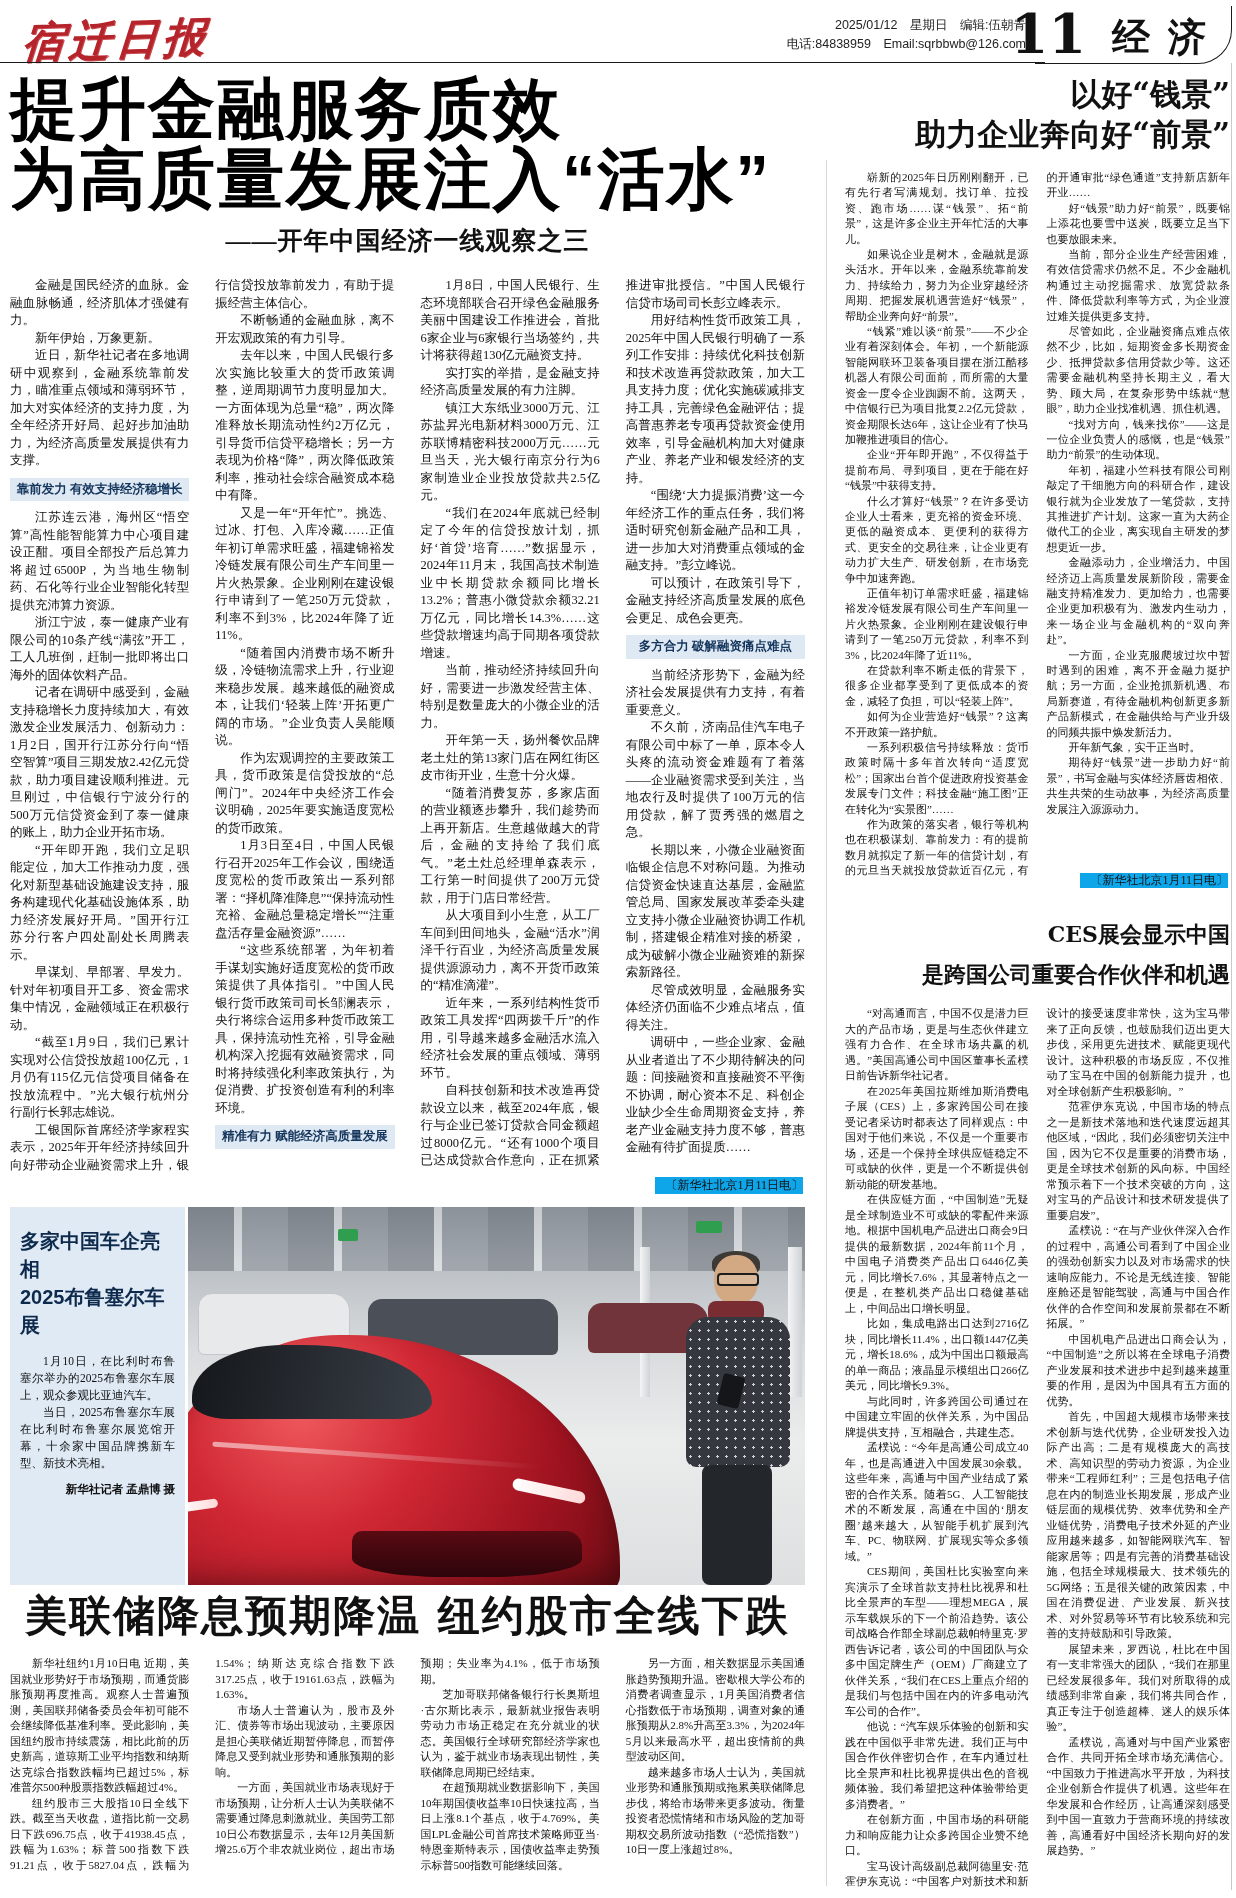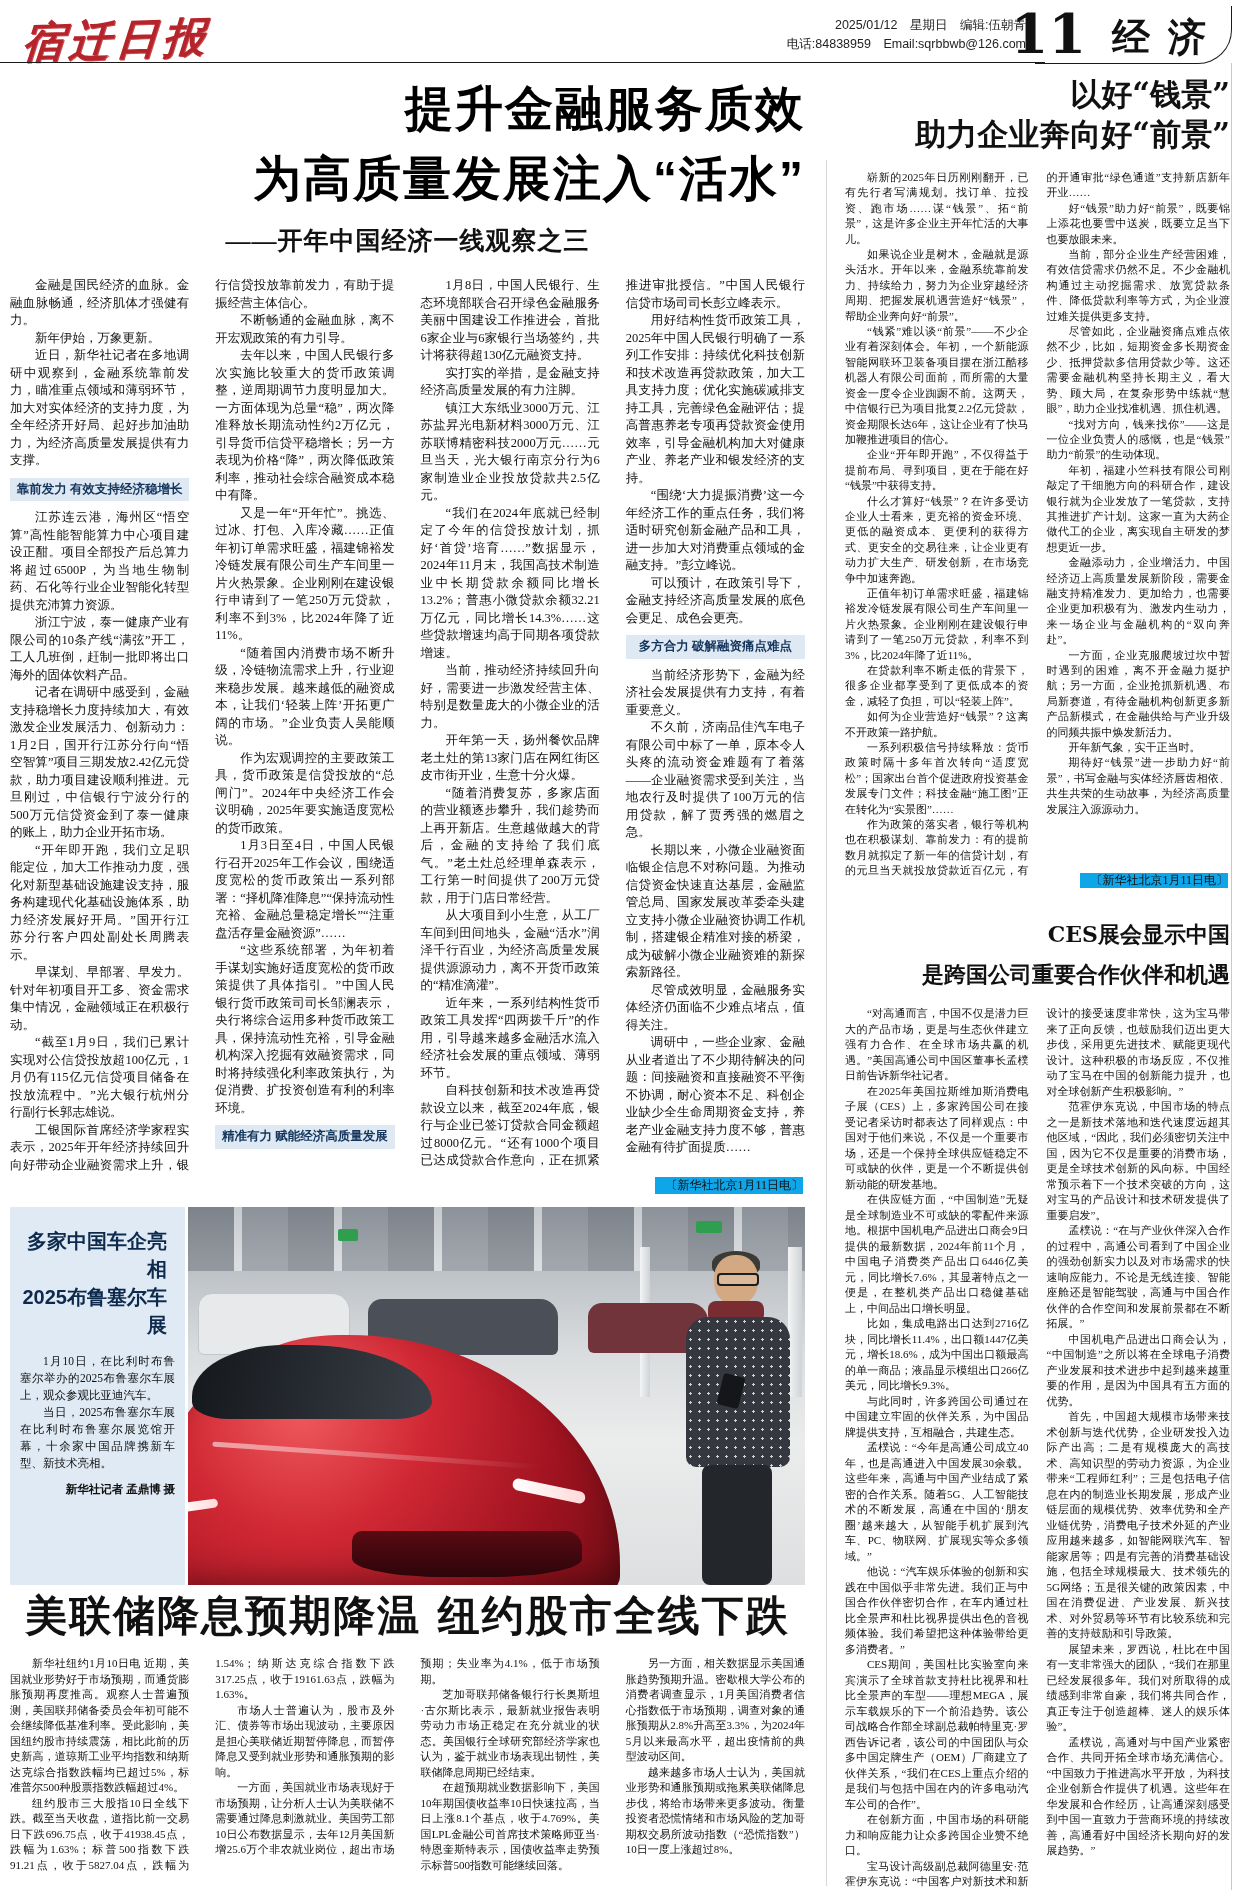--- a/index.html
+++ b/index.html
@@ -21,41 +21,41 @@
   .section-name{position:absolute;right:12px;top:12px;font-size:38px;font-weight:900;letter-spacing:18px;
           font-family:"Liberation Sans",sans-serif;}
   .page-right-border{position:absolute;right:4px;top:63px;bottom:8px;width:1px;background:#c9c9c9;}
   
   .para{margin:0;text-indent:2em;text-align:justify;}
   .subhead{margin:8px 0;padding:3px 4px;background:#dfe9f4;font-weight:900;text-indent:0;
            font-family:Liberation Sans, sans-serif;color:#14355c;text-align:center;}
   .credit{position:absolute;right:2px;bottom:0;background:#0ea5e9;padding:0 0 0 10px;font-size:12px;}
   
   .main-article{position:absolute;left:10px;top:74px;width:795px;height:1124px;}
-  .main-h1{margin:0;text-align:right;font-family:"Liberation Sans",sans-serif;font-weight:900;
-           font-size:48px;line-height:70px;letter-spacing:2px;color:#000;}
+  .main-h1{margin:0;text-align:left;font-family:"Liberation Sans",sans-serif;font-weight:900;
+           font-size:67px;line-height:70px;letter-spacing:2px;color:#000;}
   .main-sub{margin:10px 0 0 0;text-align:center;font-size:25px;font-weight:700;letter-spacing:1px;}
   .main-body{position:relative;margin-top:20px;height:912px;columns:4;column-gap:26px;column-fill:auto;
              overflow:hidden;font-size:12.5px;line-height:17.5px;}
   .main-credit-wrap{position:absolute;left:0;top:1100px;width:795px;height:20px;}
   
   .vdivider{position:absolute;left:826px;top:160px;width:1px;height:1726px;background:#d8d8d8;}
   .right-strip{position:absolute;left:845px;top:74px;width:385px;}
   .q-h2{margin:0 0 0 -60px;text-align:right;font-weight:900;font-size:31px;line-height:40px;
         font-family:"DejaVu Serif",serif;}
   .q-body{position:relative;margin-top:16px;height:718px;columns:2;column-gap:18px;column-fill:auto;
           overflow:hidden;font-size:11px;line-height:15.4px;}
   .ces-h2{margin:26px 0 0 0;text-align:right;font-weight:900;font-size:22px;line-height:40px;
           font-family:"DejaVu Serif",serif;}
   .ces-body{position:relative;margin-top:12px;height:890px;columns:2;column-gap:18px;column-fill:auto;
             overflow:hidden;font-size:11px;line-height:15.5px;}
   
   .caption-panel{position:absolute;left:10px;top:1207px;width:175px;height:378px;background:#dfeaf5;
                  box-sizing:border-box;padding:14px 10px 8px 10px;}
-  .caption-title{margin:6px 8px 0 0;text-align:right;font-family:"Liberation Sans",sans-serif;
+  .caption-title{margin:6px 8px 0 0;text-align:left;font-family:"Liberation Sans",sans-serif;
                  font-weight:900;font-size:20px;line-height:28px;color:#0d2a4d;}
   .caption-body{margin-top:14px;font-size:11.5px;line-height:17px;}
   .caption-credit{margin-top:10px;text-align:right;font-size:11.5px;font-weight:700;}
   .photo{position:absolute;left:188px;top:1207px;width:617px;height:378px;overflow:hidden;
          background:linear-gradient(180deg,#8d939a 0%,#b9bec3 14%,#d9dcde 38%,#ebecec 62%,#dddfe0 100%);}
   .ceiling{position:absolute;left:0;top:0;width:100%;height:64px;
            background:repeating-linear-gradient(90deg,#70767e 0 46px,#f4f6f7 46px 54px,#8b9199 54px 100px);
            opacity:.55;}
   .exit-sign{position:absolute;width:26px;height:12px;background:#2f9e4f;border-radius:2px;}
   .pillar{position:absolute;top:40px;width:10px;height:150px;background:linear-gradient(90deg,#f3f4f5,#cfd3d6);}
@@ -190,22 +190,22 @@
       <span>是跨国公司重要合作伙伴和机遇</span>
     </h2>
     <div class="ces-body">
 
     <p class="para">“对高通而言，中国不仅是潜力巨大的产品市场，更是与生态伙伴建立强有力合作、在全球市场共赢的机遇。”美国高通公司中国区董事长孟樸日前告诉新华社记者。</p>
         <p class="para">在2025年美国拉斯维加斯消费电子展（CES）上，多家跨国公司在接受记者采访时都表达了同样观点：中国对于他们来说，不仅是一个重要市场，还是一个保持全球供应链稳定不可或缺的伙伴，更是一个不断提供创新动能的研发基地。</p>
         <p class="para">在供应链方面，“中国制造”无疑是全球制造业不可或缺的零配件来源地。根据中国机电产品进出口商会9日提供的最新数据，2024年前11个月，中国电子消费类产品出口6446亿美元，同比增长7.6%，其显著特点之一便是，在整机类产品出口稳健基础上，中间品出口增长明显。</p>
         <p class="para">比如，集成电路出口达到2716亿块，同比增长11.4%，出口额1447亿美元，增长18.6%，成为中国出口额最高的单一商品；液晶显示模组出口266亿美元，同比增长9.3%。</p>
         <p class="para">与此同时，许多跨国公司通过在中国建立牢固的伙伴关系，为中国品牌提供支持，互相融合，共建生态。</p>
         <p class="para">孟樸说：“今年是高通公司成立40年，也是高通进入中国发展30余载。这些年来，高通与中国产业结成了紧密的合作关系。随着5G、人工智能技术的不断发展，高通在中国的‘朋友圈’越来越大，从智能手机扩展到汽车、PC、物联网、扩展现实等众多领域。”</p>
+        <p class="para">CES期间，美国杜比实验室向来宾演示了全球首款支持杜比视界和杜比全景声的车型——理想MEGA，展示车载娱乐的下一个前沿趋势。该公司战略合作部全球副总裁帕特里克·罗西告诉记者，该公司的中国团队与众多中国定牌生产（OEM）厂商建立了伙伴关系，“我们在CES上重点介绍的是我们与包括中国在内的许多电动汽车公司的合作”。</p>
         <p class="para">他说：“汽车娱乐体验的创新和实践在中国似乎非常先进。我们正与中国合作伙伴密切合作，在车内通过杜比全景声和杜比视界提供出色的音视频体验。我们希望把这种体验带给更多消费者。”</p>
-        <p class="para">CES期间，美国杜比实验室向来宾演示了全球首款支持杜比视界和杜比全景声的车型——理想MEGA，展示车载娱乐的下一个前沿趋势。该公司战略合作部全球副总裁帕特里克·罗西告诉记者，该公司的中国团队与众多中国定牌生产（OEM）厂商建立了伙伴关系，“我们在CES上重点介绍的是我们与包括中国在内的许多电动汽车公司的合作”。</p>
         <p class="para">在创新方面，中国市场的科研能力和响应能力让众多跨国企业赞不绝口。</p>
         <p class="para">宝马设计高级副总裁阿德里安·范霍伊东克说：“中国客户对新技术和新设计的接受速度非常快，这为宝马带来了正向反馈，也鼓励我们迈出更大步伐，采用更先进技术、赋能更现代设计。这种积极的市场反应，不仅推动了宝马在中国的创新能力提升，也对全球创新产生积极影响。”</p>
         <p class="para">范霍伊东克说，中国市场的特点之一是新技术落地和迭代速度远超其他区域，“因此，我们必须密切关注中国，因为它不仅是重要的消费市场，更是全球技术创新的风向标。中国经常预示着下一个技术突破的方向，这对宝马的产品设计和技术研发提供了重要启发”。</p>
         <p class="para">孟樸说：“在与产业伙伴深入合作的过程中，高通公司看到了中国企业的强劲创新实力以及对市场需求的快速响应能力。不论是无线连接、智能座舱还是智能驾驶，高通与中国合作伙伴的合作空间和发展前景都在不断拓展。”</p>
         <p class="para">中国机电产品进出口商会认为，“中国制造”之所以将在全球电子消费产业发展和技术进步中起到越来越重要的作用，是因为中国具有五方面的优势。</p>
         <p class="para">首先，中国超大规模市场带来技术创新与迭代优势，企业研发投入边际产出高；二是有规模庞大的高技术、高知识型的劳动力资源，为企业带来“工程师红利”；三是包括电子信息在内的制造业长期发展，形成产业链层面的规模优势、效率优势和全产业链优势，消费电子技术外延的产业应用越来越多，如智能网联汽车、智能家居等；四是有完善的消费基础设施，包括全球规模最大、技术领先的5G网络；五是很关键的政策因素，中国在消费促进、产业发展、新兴技术、对外贸易等环节有比较系统和完善的支持鼓励和引导政策。</p>
         <p class="para">展望未来，罗西说，杜比在中国有一支非常强大的团队，“我们在那里已经发展很多年。我们对所取得的成绩感到非常自豪，我们将共同合作，真正专注于创造超棒、迷人的娱乐体验”。</p>
         <p class="para">孟樸说，高通对与中国产业紧密合作、共同开拓全球市场充满信心。“中国致力于推进高水平开放，为科技企业创新合作提供了机遇。这些年在华发展和合作经历，让高通深刻感受到中国一直致力于营商环境的持续改善，高通看好中国经济长期向好的发展趋势。”</p>
       </div>
   </div>

